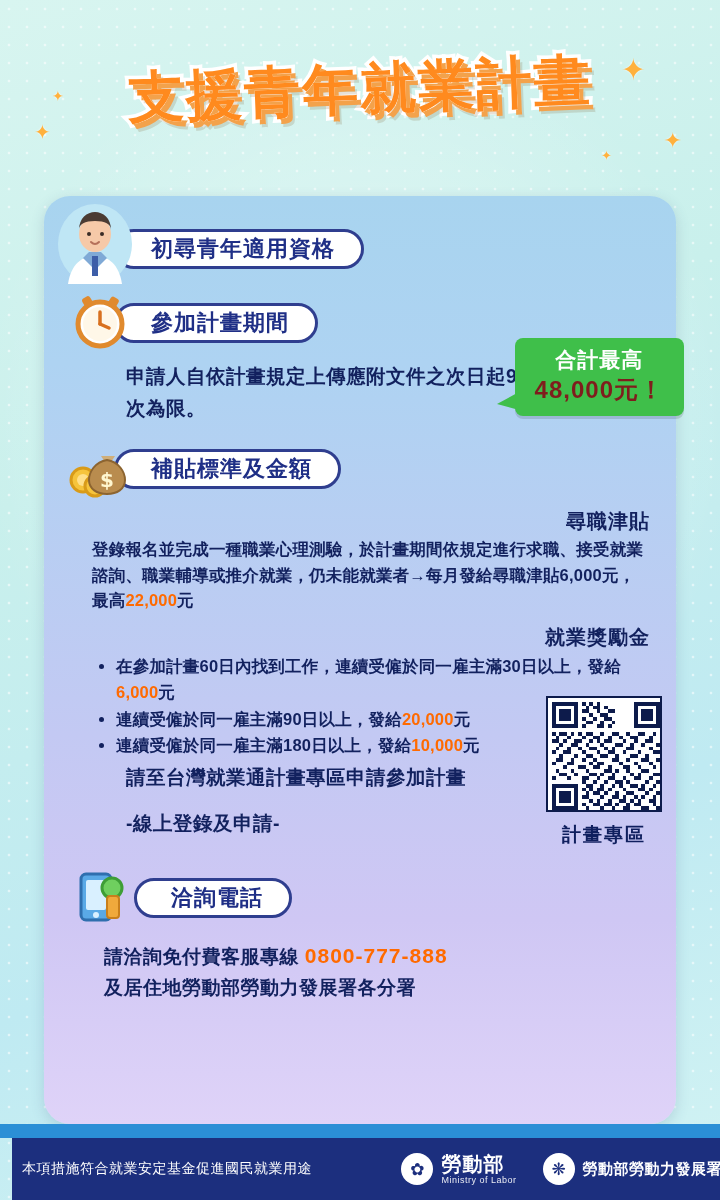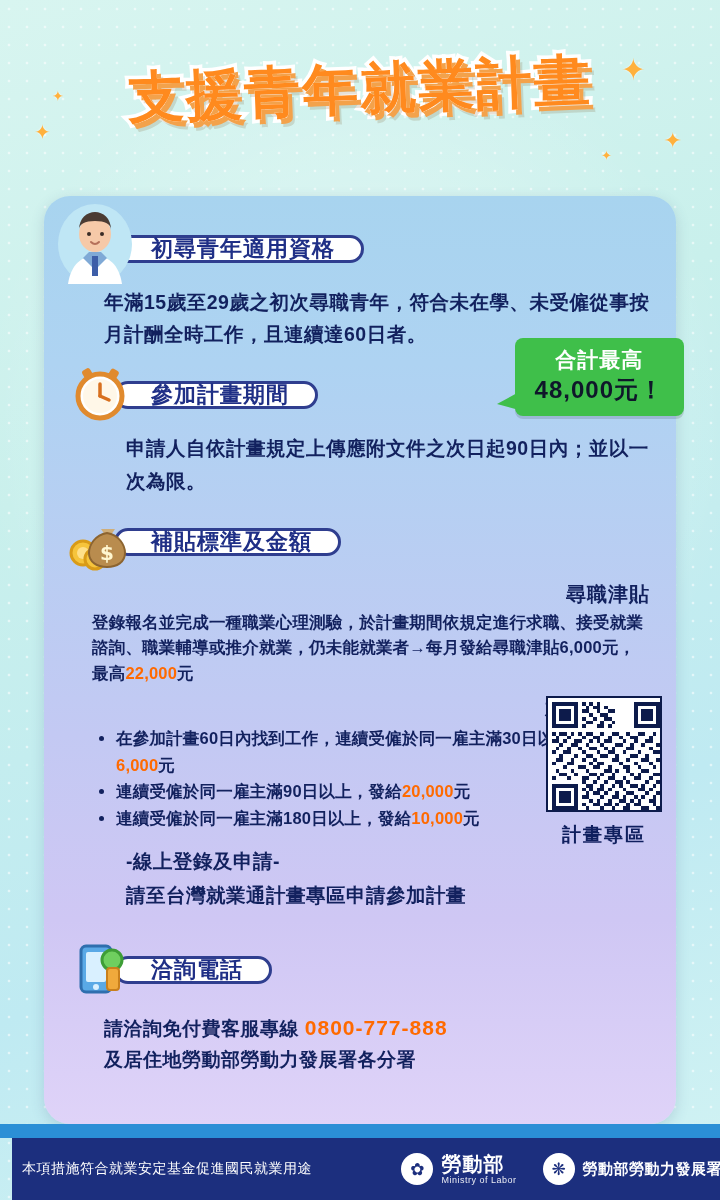--- a/index.html
+++ b/index.html
@@ -83,21 +83,21 @@
     flex: 0 0 60px;
     position: relative;
     z-index: 3;
     display: flex; align-items: center; justify-content: center;
   }
   .pill {
     margin-left: -16px;
     background: #ffffff;
     border: 3px solid #2f3e8f;
     border-radius: 22px;
-    height: 28px;
+    height: 40px;
     display: flex; align-items: center;
     padding: 0 26px 0 34px;
     color: #1f2f86;
     font-size: 22px;
     font-weight: bold;
     letter-spacing: 1px;
     position: relative;
     z-index: 2;
     white-space: nowrap;
   }
@@ -153,21 +153,21 @@
     background: #3fbf4a;
     color: #ffffff;
     border-radius: 8px;
     padding: 8px 20px 10px 20px;
     text-align: center;
     font-weight: bold;
     box-shadow: 0 3px 0 rgba(0,0,0,0.12);
     z-index: 5;
   }
   .callout .l1 { font-size: 21px; letter-spacing: 1px; }
-  .callout .l2 { font-size: 24px; color: #0f172a; letter-spacing: 1px; }
+  .callout .l2 { font-size: 24px; color: #7f1d1d; letter-spacing: 1px; }
   .callout::after {
     content: "";
     position: absolute;
     left: -18px; bottom: 6px;
     border-width: 12px 22px 6px 0;
     border-style: solid;
     border-color: transparent #3fbf4a transparent transparent;
   }
 
   
@@ -263,21 +263,20 @@
     <path d="M35 42q4 4 8 0" stroke="#b5705a" stroke-width="2" fill="none" stroke-linecap="round"></path>
   </svg>
 </div>
 
 <div class="card">
 
   <div class="row-head">
     <div class="head-icon"></div>
     <div class="pill">初尋青年適用資格</div>
   </div>
-  <div class="body-text">年滿15歲至29歲之初次尋職青年，符合未在學、未受僱從事按月計酬全時工作，且連續達60日者。</div>
 
   <div class="row-head" style="margin-top:16px;">
     <div class="head-icon">
       <svg viewBox="0 0 58 58" width="58" height="58">
         <circle cx="29" cy="30" r="22" fill="#ffffff" stroke="#e08a2e" stroke-width="5"></circle>
         <circle cx="29" cy="30" r="17" fill="#fff7e8"></circle>
         <line x1="29" y1="30" x2="29" y2="18" stroke="#d8701f" stroke-width="3.5" stroke-linecap="round"></line>
         <line x1="29" y1="30" x2="38" y2="34" stroke="#d8701f" stroke-width="3.5" stroke-linecap="round"></line>
         <rect x="12" y="3" width="9" height="9" rx="3" fill="#e08a2e" transform="rotate(-30 16 8)"></rect>
         <rect x="38" y="3" width="9" height="9" rx="3" fill="#e08a2e" transform="rotate(30 42 8)"></rect>
@@ -304,24 +303,24 @@
   <div class="sub-title">尋職津貼</div>
   <p class="para"><span>登錄報名並完成一種職業心理測驗，於計畫期間依規定進行求職、接受就業諮詢、職業輔導或推介就業，仍未能就業者→每月發給尋職津貼6,000元，最高</span><span class="hl">22,000</span><span>元</span></p>
 
   <div class="sub-title">就業獎勵金</div>
   <ul class="bullets">
     <li><span>在參加計畫60日內找到工作，連續受僱於同一雇主滿30日以上，發給</span><span class="hl">6,000</span><span>元</span></li>
     <li><span>連續受僱於同一雇主滿90日以上，發給</span><span class="hl">20,000</span><span>元</span></li>
     <li><span>連續受僱於同一雇主滿180日以上，發給</span><span class="hl">10,000</span><span>元</span></li>
   </ul>
 
+  <div class="body-text indent" style="margin-top:2px;">請至台灣就業通計畫專區申請參加計畫</div>
   <div class="body-text indent" style="margin-top:14px;">-線上登錄及申請-</div>
-  <div class="body-text indent" style="margin-top:2px;">請至台灣就業通計畫專區申請參加計畫</div>
-
-  <div class="row-head" style="margin-top:30px;">
+
+  <div class="row-head" style="margin-top:30px;gap:20px;">
     <div class="head-icon">
       <svg viewBox="0 0 58 60" width="58" height="60">
         <rect x="10" y="6" width="30" height="46" rx="5" fill="#5aa9e6" stroke="#2f6fae" stroke-width="3"></rect>
         <rect x="15" y="12" width="20" height="30" rx="2" fill="#d9f0ff"></rect>
         <circle cx="25" cy="47" r="3" fill="#d9f0ff"></circle>
         <circle cx="41" cy="20" r="10" fill="#6fcf5f" stroke="#3e9e36" stroke-width="3"></circle>
         <rect x="36" y="28" width="12" height="22" rx="3" fill="#f0a93c" stroke="#c97f1c" stroke-width="2"></rect>
       </svg>
     </div>
     <div class="pill">洽詢電話</div>

